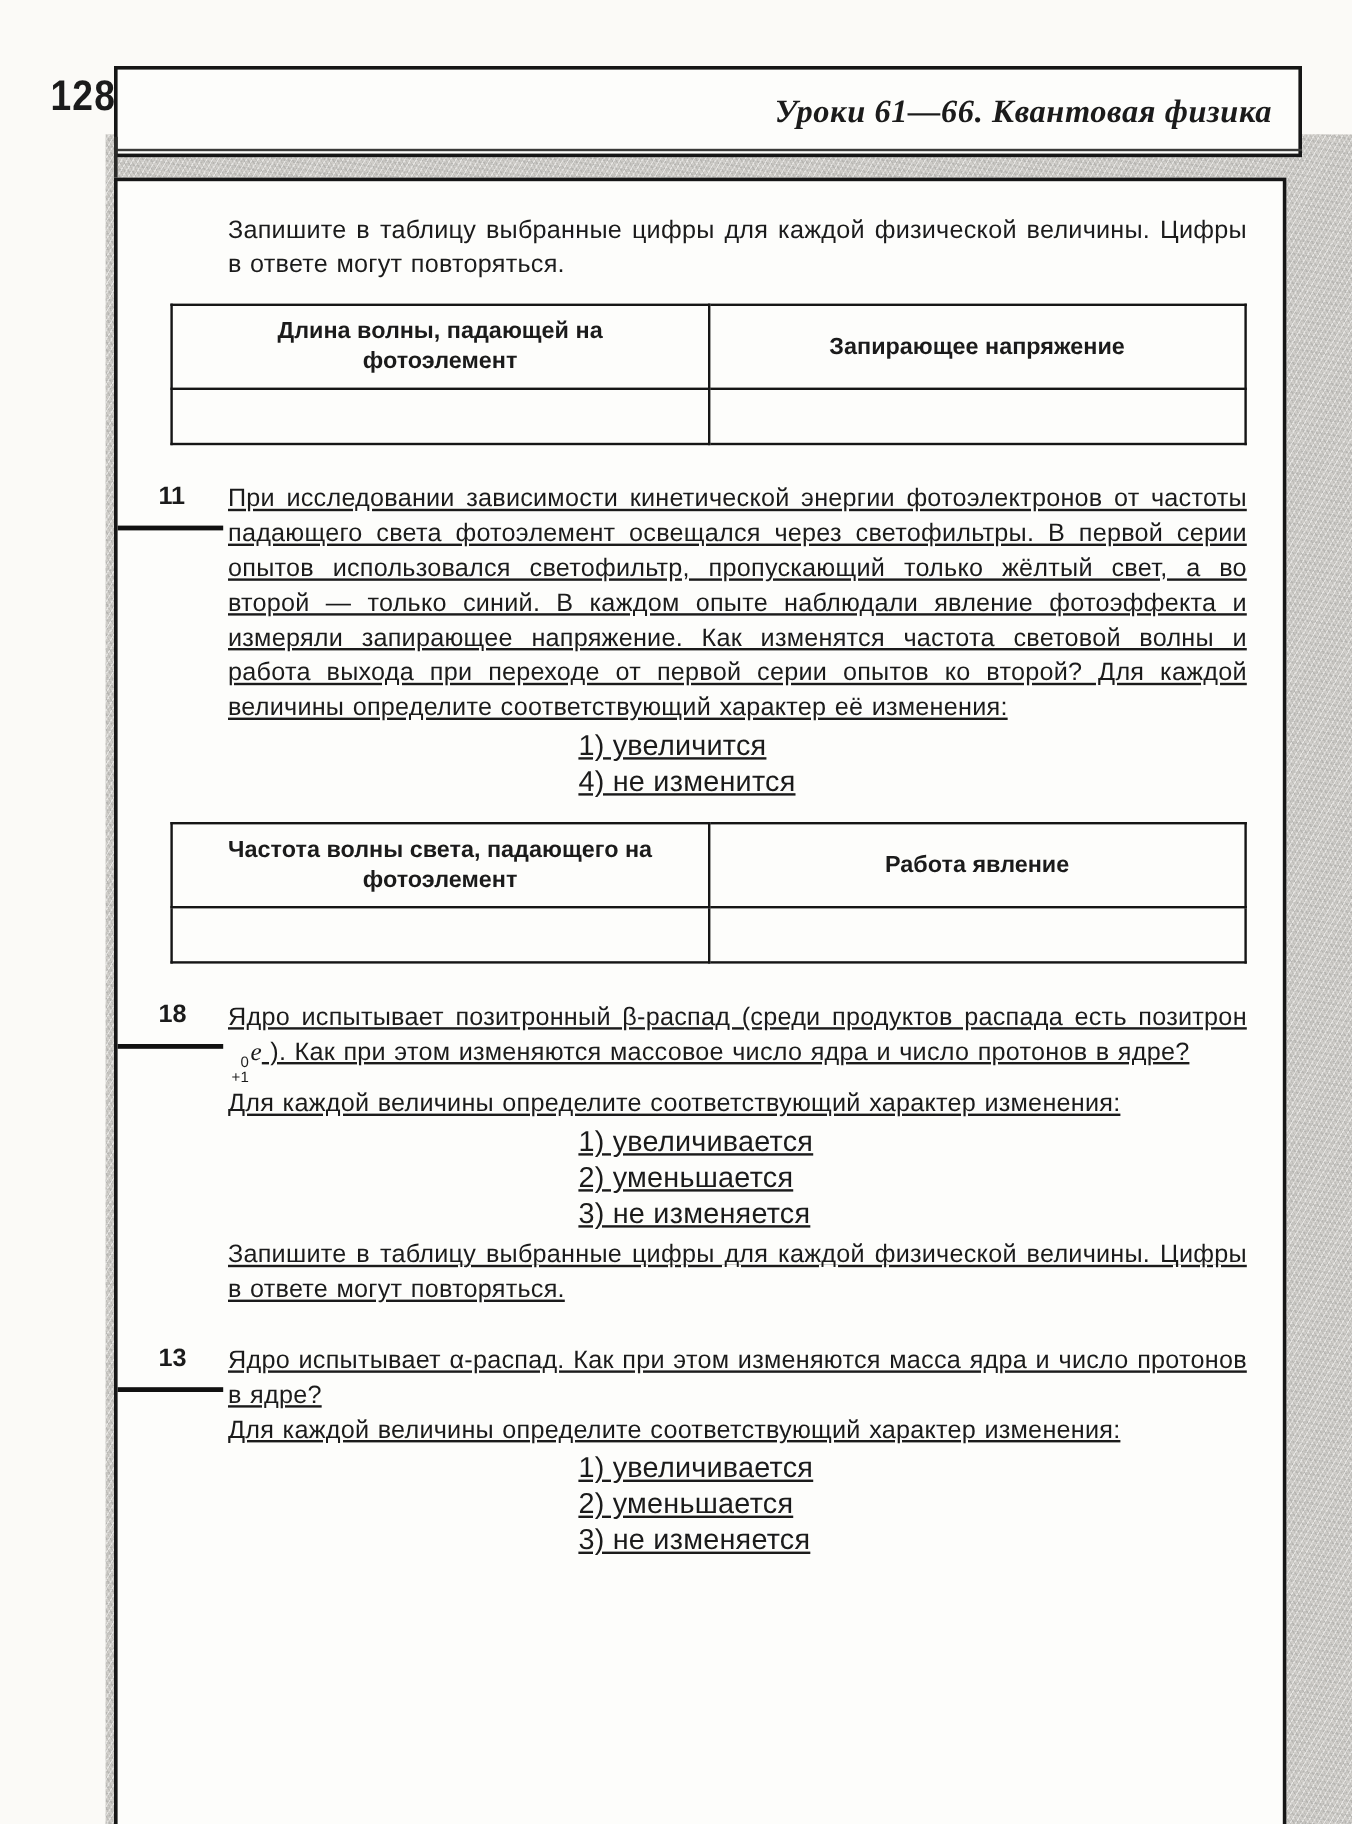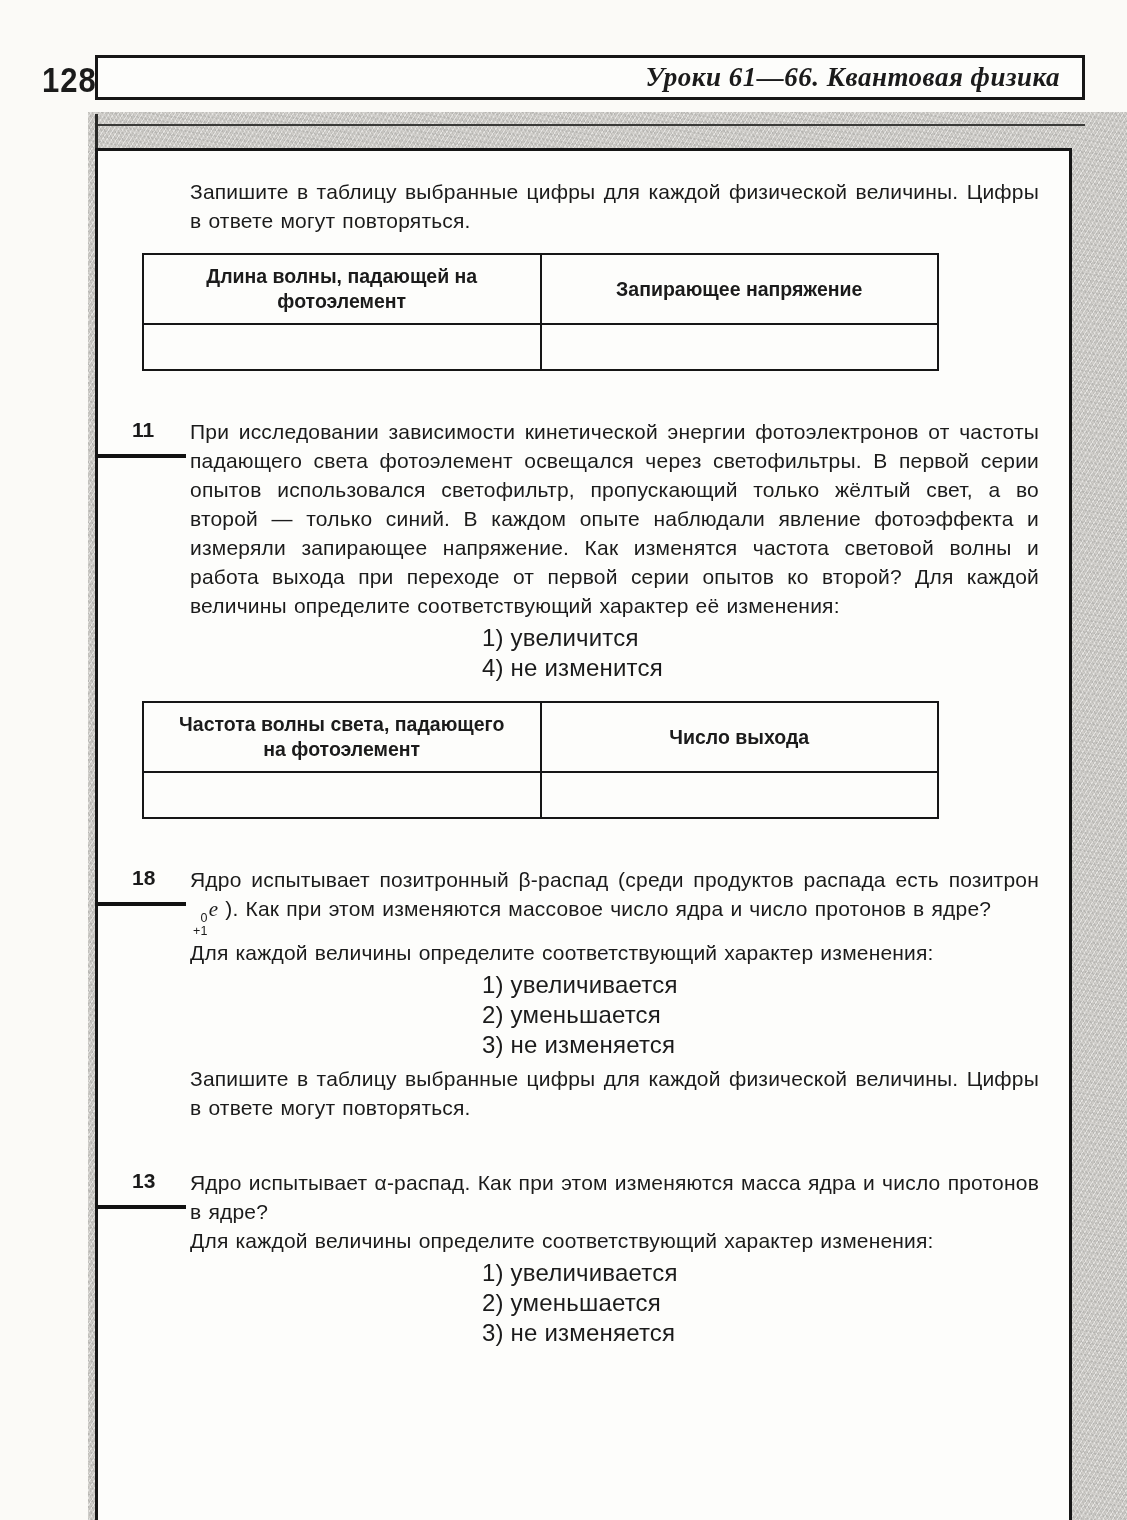--- a/index.html
+++ b/index.html
@@ -19,21 +19,21 @@
       repeating-linear-gradient(63deg, rgba(0,0,0,0.07) 0 1px, transparent 1px 3px),
       repeating-linear-gradient(-58deg, rgba(255,255,255,0.45) 0 1px, transparent 1px 4px),
       repeating-linear-gradient(9deg, rgba(0,0,0,0.05) 0 2px, transparent 2px 6px);
   }
   .page-number{
     position:absolute;left:42px;top:62px;
     font-weight:bold;font-size:31px;letter-spacing:1px;
     transform:scaleY(1.15);
   }
   .header-box{
-    position:absolute;left:95px;top:55px;width:990px;height:45px;
+    position:absolute;left:95px;top:55px;width:990px;height:76px;
     background:#fdfdfb;
     border:3px solid #161616;
     box-sizing:border-box;
     display:flex;align-items:center;justify-content:flex-end;
     padding-right:22px;
   }
   .header-title{
     font-family:"Liberation Serif","DejaVu Serif",serif;
     font-style:italic;font-weight:bold;
     font-size:27px;letter-spacing:0.5px;
@@ -56,38 +56,39 @@
   .para{
     margin:0;
     font-size:21px;line-height:29px;
     text-align:justify;
     letter-spacing:0.2px;
     word-spacing:1px;
   }
   .answer-table{
     border-collapse:collapse;
     table-layout:fixed;
-    width:797px;
+    width:897px;
     margin:18px 0 30px -48px;
   }
   .answer-table th,.answer-table td{
     border:2.5px solid #161616;
     width:50%;
   }
   .answer-table th{
     font-size:19.5px;font-weight:bold;line-height:25px;
     text-align:center;vertical-align:middle;
     padding:9px 30px;
   }
   .answer-table td{
     height:42px;
   }
   .problem{
     position:relative;
-    margin-top:46px;
+    margin-top:30px;
+    text-decoration:underline;
   }
   .problem-num{
     position:absolute;left:-58px;top:1px;
     font-weight:bold;font-size:21px;
   }
   .problem-rule{
     position:absolute;left:-92px;top:37px;width:88px;height:3.5px;background:#111;
   }
   .options{
     padding-left:292px;
@@ -149,21 +150,21 @@
       <div class="options">
         <div class="option">1) увеличится</div>
         <div class="option">4) не изменится</div>
       </div>
     </div>
 
     <table class="answer-table">
       <thead>
         <tr>
           <th>Частота волны света, падающего на фотоэлемент</th>
-          <th>Число выхода</th>
+          <th>Работа явление</th>
         </tr>
       </thead>
       <tbody>
         <tr>
           <td></td>
           <td></td>
         </tr>
       </tbody>
     </table>
 

